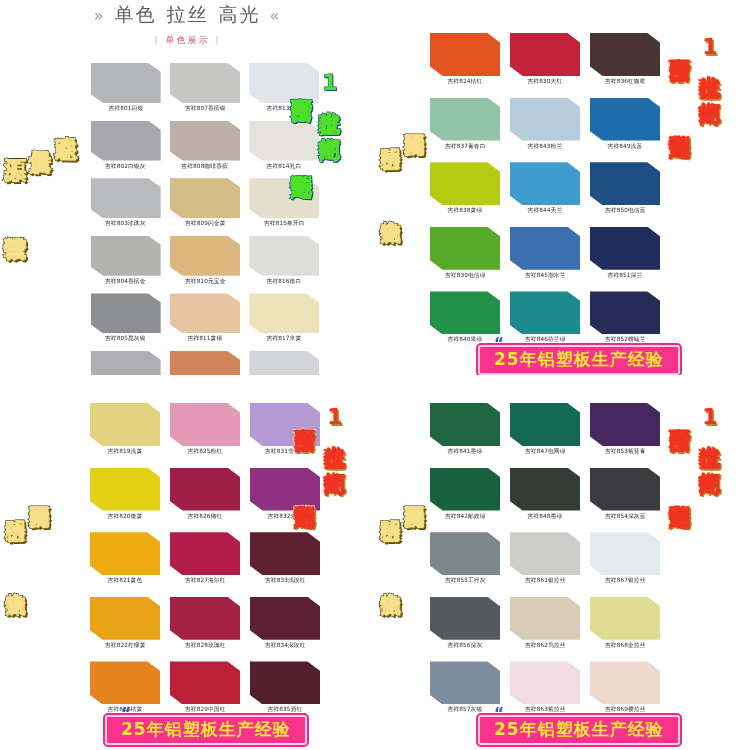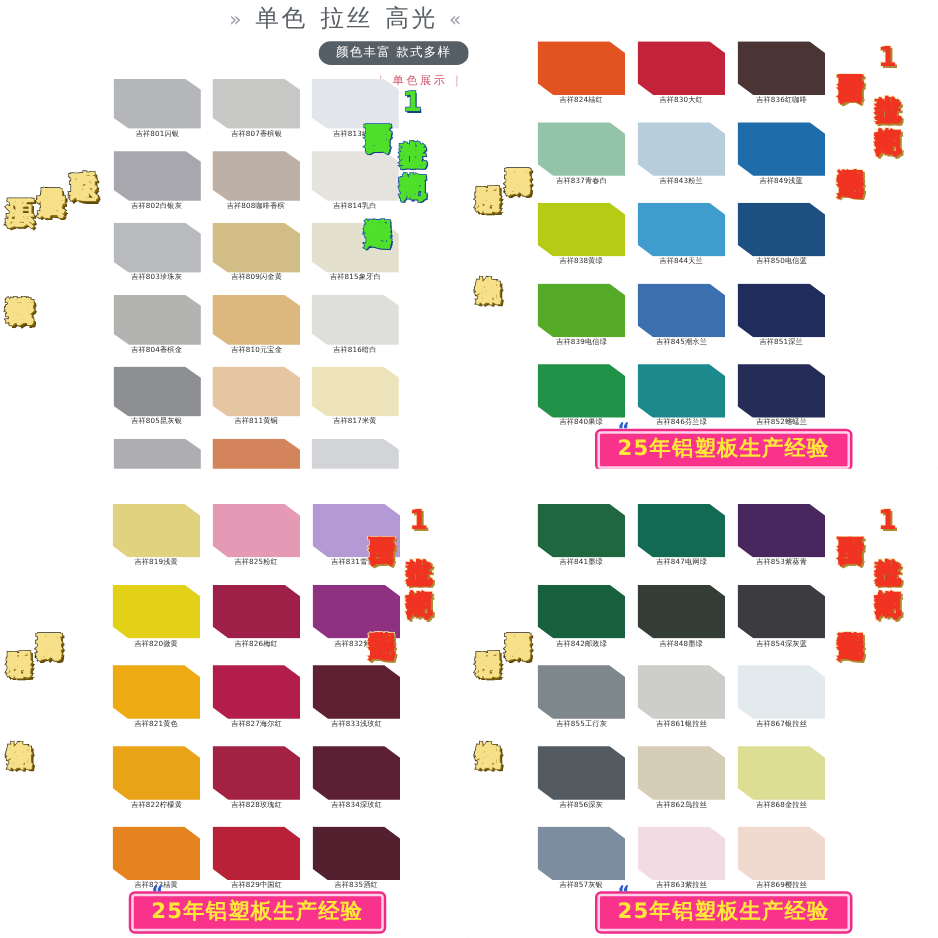--- a/index.html
+++ b/index.html
@@ -11,21 +11,21 @@
   .page{position:relative;width:750px;height:750px;}
 
   
   .quad{position:absolute;width:375px;height:375px;overflow:hidden;background:#fff;}
   .q-tl{left:0;top:0;}
   .q-tr{left:375px;top:0;}
   .q-bl{left:0;top:375px;}
   .q-br{left:375px;top:375px;}
 
   
-  .header{position:absolute;left:0;top:2px;width:375px;text-align:right;}
+  .header{position:absolute;left:0;top:2px;width:375px;text-align:center;}
   .hdr-title{
     font-size:19px;color:#5b6066;letter-spacing:2px;
     font-family:"DejaVu Sans","Liberation Sans",sans-serif;
     white-space:nowrap;
   }
   .hdr-title .chev{color:#9aa0a6;font-size:16px;padding:0 4px;}
   .hdr-title .word{padding:0 5px;}
   .hdr-badge{
     display:inline-block;margin-top:5px;
     background:#565f66;color:#fff;border-radius:11px;
@@ -143,21 +143,20 @@
 <div class="page">
 
   <div class="sep-v"></div>
   <div class="sep-h"></div>
 
   <div class="quad q-tl">
     <div class="header">
       <div class="hdr-title">
         <span class="chev">»</span><span class="word">单色</span><span class="word">拉丝</span><span class="word">高光</span><span class="chev">«</span>
       </div>
-      <div class="hdr-badge">颜色丰富 款式多样</div>
       <div class="hdr-sub">
         <span class="bar">|</span><span>单色展示</span><span class="bar">|</span>
       </div>
     </div>
   </div>
   <div class="grid g-tl">
       <div class="cell">
         <div class="swatch" style="background: rgb(180, 182, 186);"></div>
         <div class="label">吉祥801闪银</div>
       </div>

